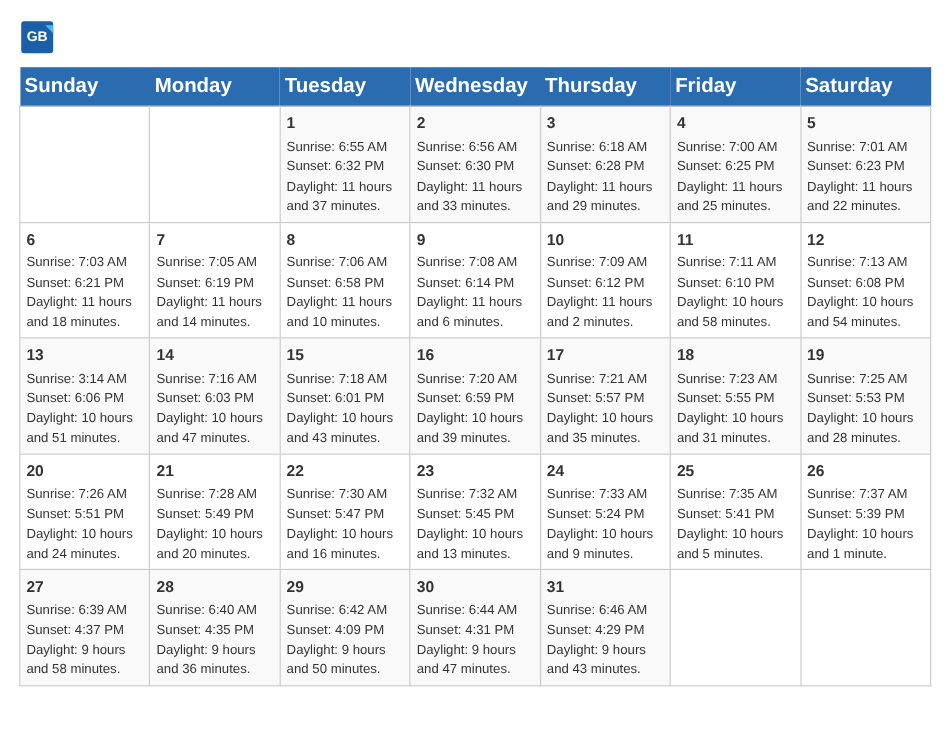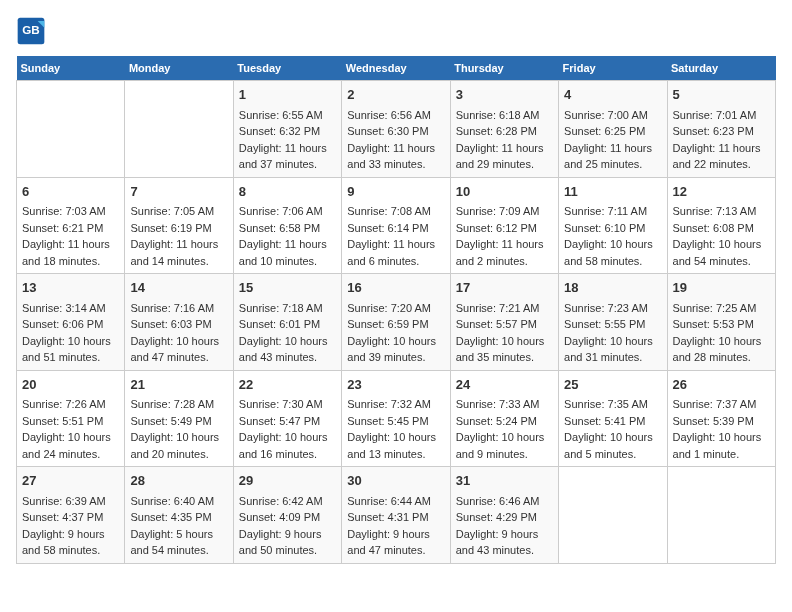--- a/index.html
+++ b/index.html
@@ -45,21 +45,21 @@
     table {
       width: 100%;
       border-collapse: collapse;
       font-size: 11px;
     }
     thead tr th {
       background-color: #2b6cb0;
       color: #fff;
       padding: 6px 4px;
       text-align: left;
-      font-size: 11px;
+      font-size: 17px;
       font-weight: bold;
     }
     tbody tr td {
       border: 1px solid #ccc;
       vertical-align: top;
       padding: 4px 5px;
       height: 80px;
       width: 106px;
       color: #333;
       line-height: 1.5;
@@ -280,21 +280,21 @@
         <td>
           <span class="day-num">27</span>
           <div>Sunrise: 6:39 AM</div>
           <div>Sunset: 4:37 PM</div>
           <div>Daylight: 9 hours and 58 minutes.</div>
         </td>
         <td>
           <span class="day-num">28</span>
           <div>Sunrise: 6:40 AM</div>
           <div>Sunset: 4:35 PM</div>
-          <div>Daylight: 5 hours and 54 minutes.</div>
+          <div>Daylight: 9 hours and 36 minutes.</div>
         </td>
         <td>
           <span class="day-num">29</span>
           <div>Sunrise: 6:42 AM</div>
           <div>Sunset: 4:09 PM</div>
           <div>Daylight: 9 hours and 50 minutes.</div>
         </td>
         <td>
           <span class="day-num">30</span>
           <div>Sunrise: 6:44 AM</div>

